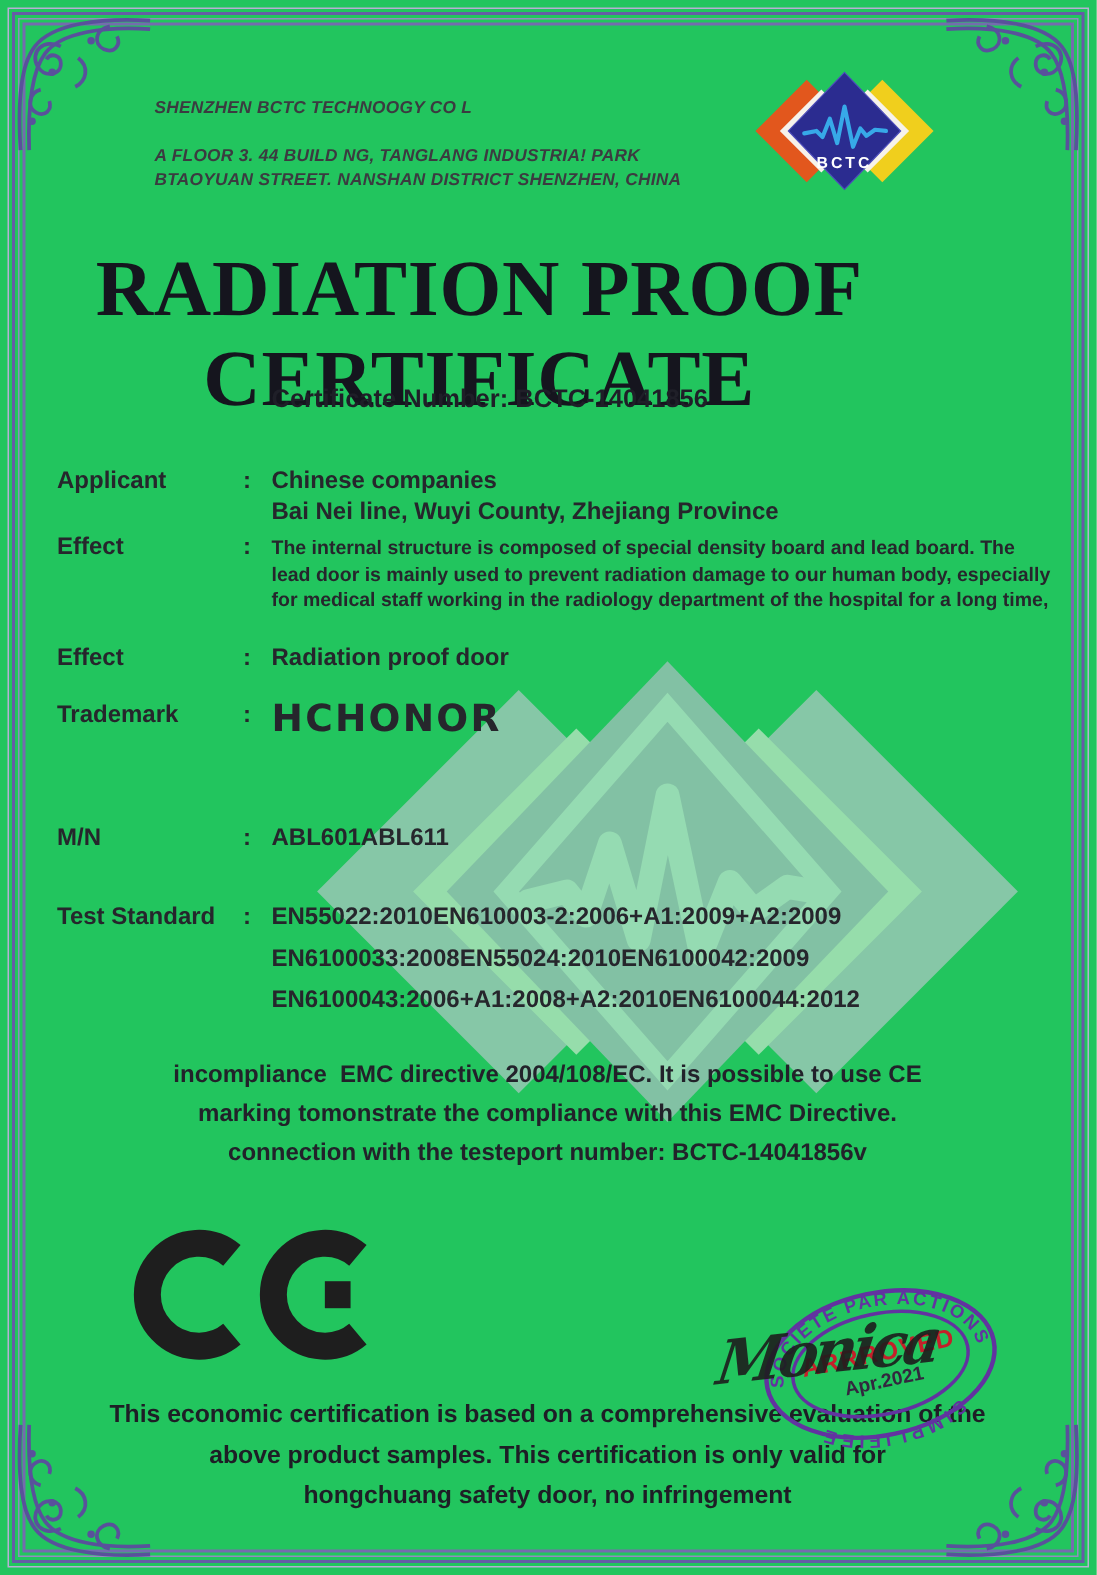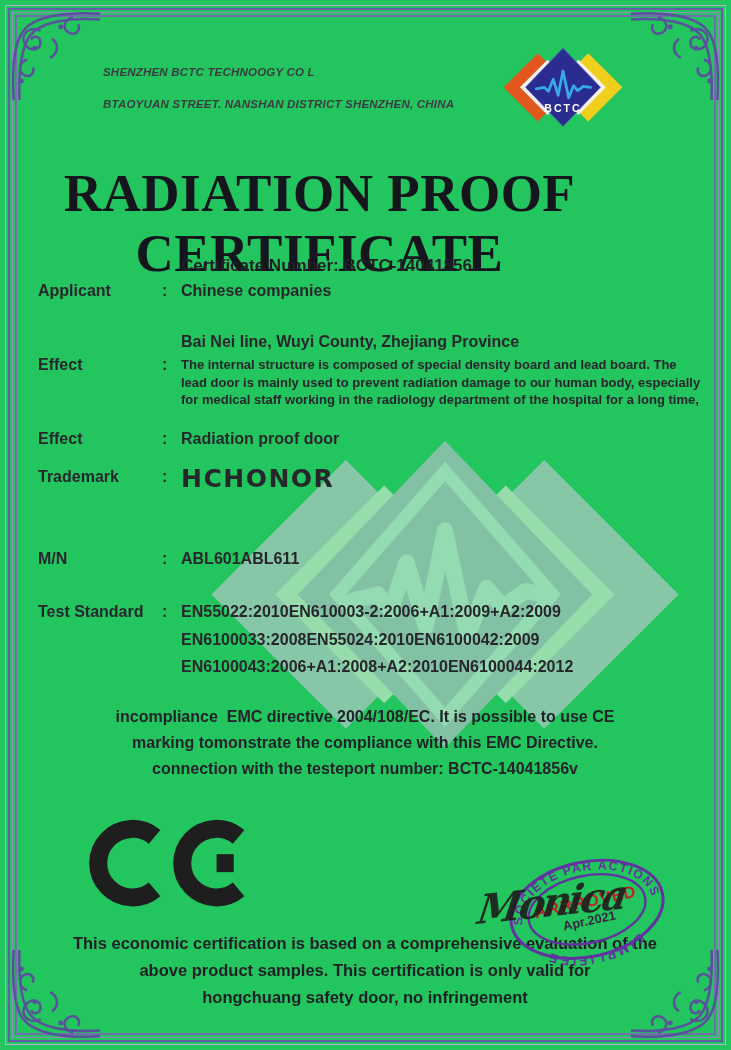--- a/index.html
+++ b/index.html
@@ -122,38 +122,39 @@
     <polygon points="56,18 90,52 56,86 22,52" fill="#f6f2eb"></polygon>
     <polygon points="106,10 148,52 106,94 64,52" fill="#d9c9e3"></polygon>
     <polygon points="94,18 128,52 94,86 60,52" fill="#f6f2eb"></polygon>
     <polygon points="75,4 121,52 75,100 29,52" fill="#d2bfde"></polygon>
     <polygon points="75,13.6 108.6,52 75,90.4 41.4,52" fill="none" stroke="#f4eef7" stroke-width="4"></polygon>
     <polyline points="46,54 54,52 58,57 63,42 69,62 75,32 82,65 88,50 93,56 100,51 106,52" fill="none" stroke="#f4eef7" stroke-width="5" stroke-linejoin="round" stroke-linecap="round"></polyline>
   </svg>
 
   <div class="company">SHENZHEN BCTC TECHNOOGY CO L</div>
   <div class="address">
+    <div>A FLOOR 3. 44 BUILD NG, TANGLANG INDUSTRIA! PARK</div>
     <div>BTAOYUAN STREET. NANSHAN DISTRICT SHENZHEN, CHINA</div>
   </div>
 
   <svg class="logo" viewBox="0 0 150 104">
     <polygon points="44,10 86,52 44,94 2,52" fill="#e2571d"></polygon>
     <polygon points="56,18 90,52 56,86 22,52" fill="#f6f2eb"></polygon>
     <polygon points="106,10 148,52 106,94 64,52" fill="#f0cf1d"></polygon>
     <polygon points="94,18 128,52 94,86 60,52" fill="#f6f2eb"></polygon>
     <polygon points="75,4 121,52 75,100 29,52" fill="#2b2c90" stroke="#4d4dbb" stroke-width="1"></polygon>
     <polyline points="42,54 52,52 57,57 63,42 69,62 75,32 82,65 88,50 93,56 100,51 109,52" fill="none" stroke="#37a9e8" stroke-width="3.4" stroke-linejoin="round" stroke-linecap="round"></polyline>
     <text x="75" y="82" text-anchor="middle" fill="#ffffff" font-size="13" font-weight="bold" font-family="Liberation Sans, sans-serif" letter-spacing="2.5">BCTC</text>
   </svg>
 
   <div class="title">RADIATION PROOF CERTIFICATE</div>
 
   <div class="certnum">Certificate Number: BCTC-14041856</div>
 
-  <div class="row" style="top:282px;">
+  <div class="row" style="top:312px;">
     <span class="lbl">Applicant</span>
     <span class="col">:</span>
     <span class="val">Chinese companies</span>
   </div>
   <div class="row noLabel" style="top:333px;">
     <span class="val">Bai Nei line, Wuyi County, Zhejiang Province</span>
   </div>
 
   <div class="row" style="top:356px;">
     <span class="lbl">Effect</span>

